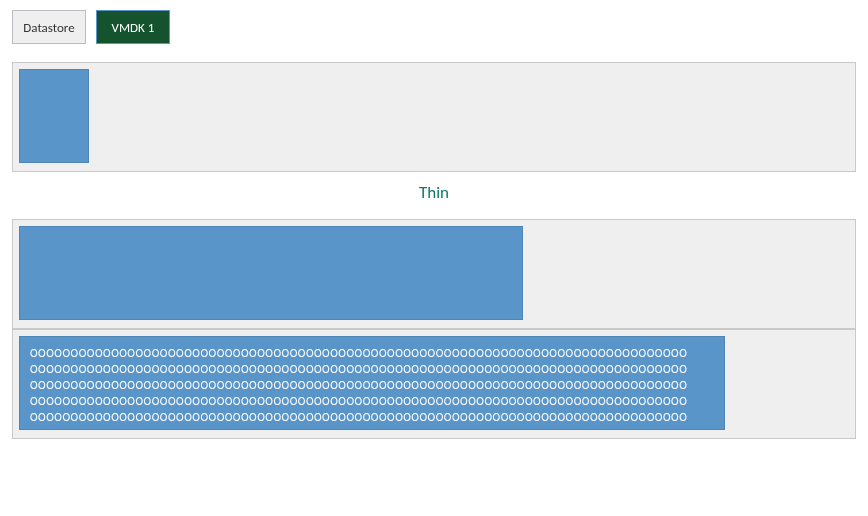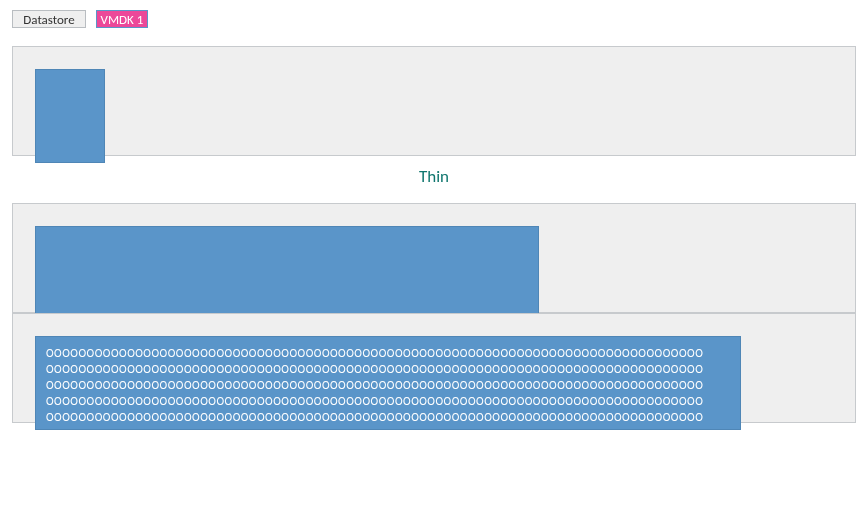--- a/index.html
+++ b/index.html
@@ -20,39 +20,39 @@
     margin-bottom: 18px;
     margin-top: 2px;
   }
   .swatch {
     display: inline-flex;
     align-items: center;
     justify-content: center;
     height: 18px;
     border: 1px solid #b9bdc1;
     font-size: 13px;
-    padding: 0 2px;
+    padding: 16px 2px;
   }
   .swatch-datastore {
     width: 74px;
     background: #efefef;
     color: #333;
   }
   .swatch-vmdk {
-    width: 52px;
-    background: #ec4899;
+    width: 74px;
+    background: #14532d;
     border-color: #5a95c9;
     color: #ffffff;
   }
 
   .container {
     width: 844px;
     background: #efefef;
     border: 1px solid #c7cacd;
-    padding: 22px;
+    padding: 6px;
   }
   .c-thin  { height: 110px; }
   .c-thick { height: 110px; }
   .c-zero  { height: 110px; }
 
   .vmdk {
     background: #5a95c9;
     border: 1px solid #4f86b6;
   }
   .vmdk-thin  { width: 70px;  height: 94px; }

